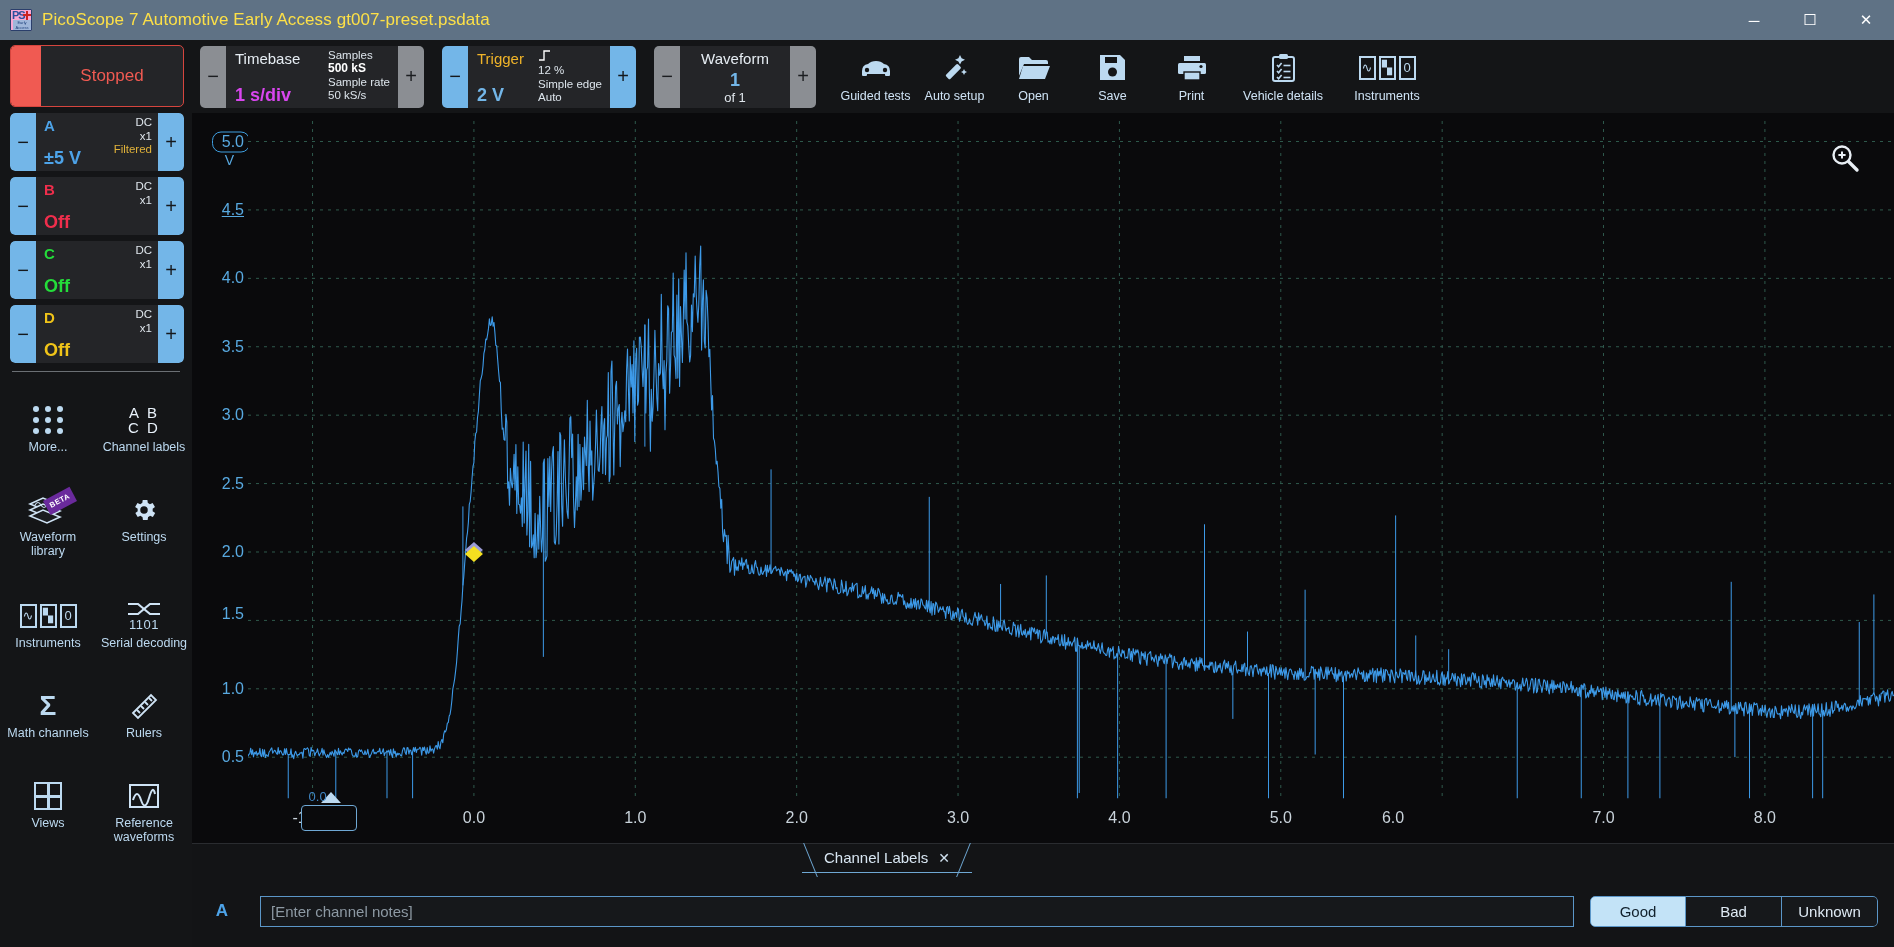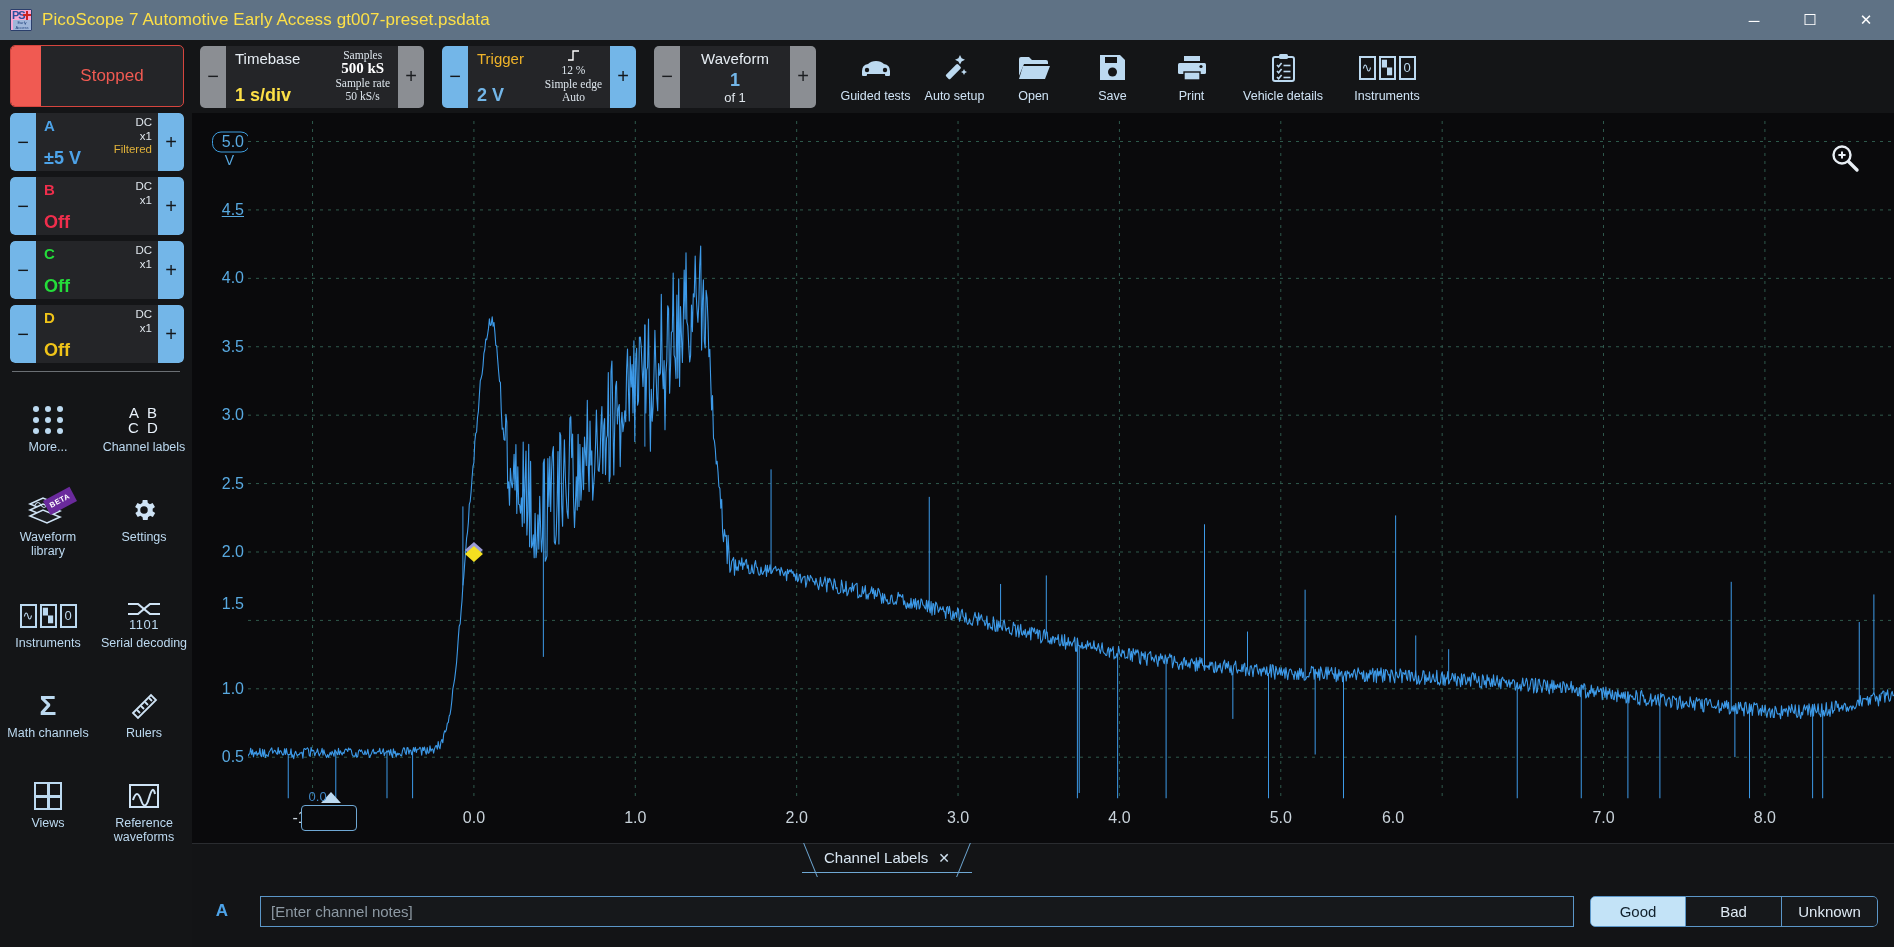--- a/index.html
+++ b/index.html
@@ -241,27 +241,27 @@
     display: flex; height: 62px; margin-left: 8px; border-radius: 5px; overflow: hidden;
   }
   .ctrl-btn {
     width: 26px; display: flex; align-items: center; justify-content: center;
     font-size: 20px; font-weight: 500; flex: none;
   }
   .ctrl-btn.grey { background: #8b8e93; color: #1b1d20; }
   .ctrl-btn.blue { background: #73b6e8; color: #15181c; }
   .ctrl-body { background: #242528; position: relative; }
   .ctrl-title { position: absolute; left: 9px; top: 4px; font-size: 15px; }
-  .ctrl-main { position: absolute; left: 9px; bottom: 2px; font-size: 18px; font-weight: bold; color: #fde047; }
+  .ctrl-main { position: absolute; left: 9px; bottom: 2px; font-size: 18px; font-weight: bold; color: #d946ef; }
   .ctrl-main.blue { color: #73b6e8; }
   .ctrl-right {
-    position: absolute; right: 8px; top: 3px; text-align: center;
-    font-size: 11.5px; line-height: 13.5px; color: #dde5ec; font-family: Liberation Serif, serif;
-  }
-  .ctrl-right b { color: #ffffff; font-size: 15px; }
+    position: absolute; right: 8px; top: 3px; text-align: left;
+    font-size: 11.5px; line-height: 13.5px; color: #dde5ec;
+  }
+  .ctrl-right b { color: #ffffff; font-size: 12px; }
 
   .tbtn {
     width: 79px; height: 73px; display: flex; flex-direction: column;
     align-items: center; justify-content: center; color: #cfe3f5; font-size: 12.5px;
     text-align: center;
   }
   .tbtn .ico { height: 34px; display: flex; align-items: center; justify-content: center; margin-bottom: 4px; }
   .tbtn.wide { width: 104px; }
 
   .logo { position: absolute; right: 16px; top: 36px; width: 188px; height: 60px; }
@@ -594,21 +594,21 @@
       <span>Instruments</span>
     </div>
 
   </div>
 
   <div class="scope">
 
     <div class="yaxis" id="yaxis">
         <div class="ytick" style="top: 636.217px;">0.5</div>
         <div class="ytick" style="top: 567.807px;">1.0</div>
-        <div class="ytick" style="top: 483px;">1.5</div>
+        <div class="ytick" style="top: 493px;">1.5</div>
         <div class="ytick" style="top: 430.986px;">2.0</div>
         <div class="ytick" style="top: 362.575px;">2.5</div>
         <div class="ytick" style="top: 294.165px;">3.0</div>
         <div class="ytick" style="top: 225.755px;">3.5</div>
         <div class="ytick" style="top: 157.344px;">4.0</div>
         <div class="ytick" style="top: 88.9336px; text-decoration: underline;">4.5</div>
         <div class="ytop-pill" style="top: 20.5231px;">5.0</div>
         <div class="ytop-arrow" style="top: 20.5231px; right: -12px;"></div>
         <div class="yunit" style="top: 30.5231px;">V</div>
       </div>

